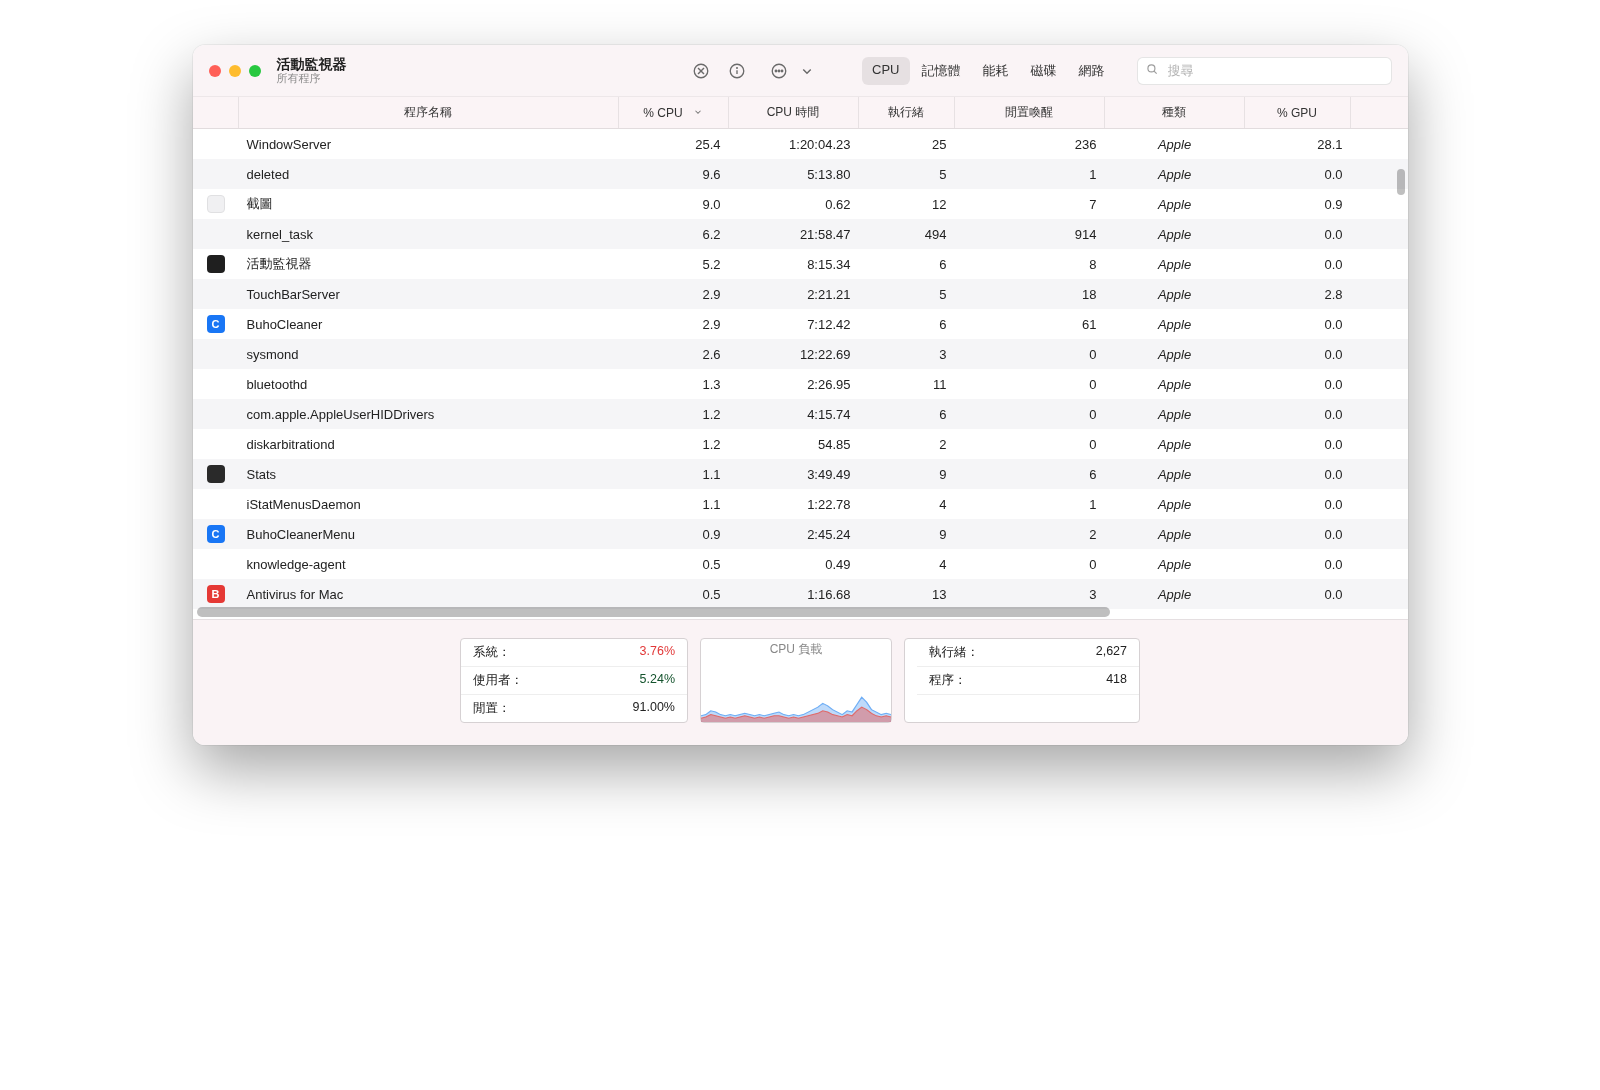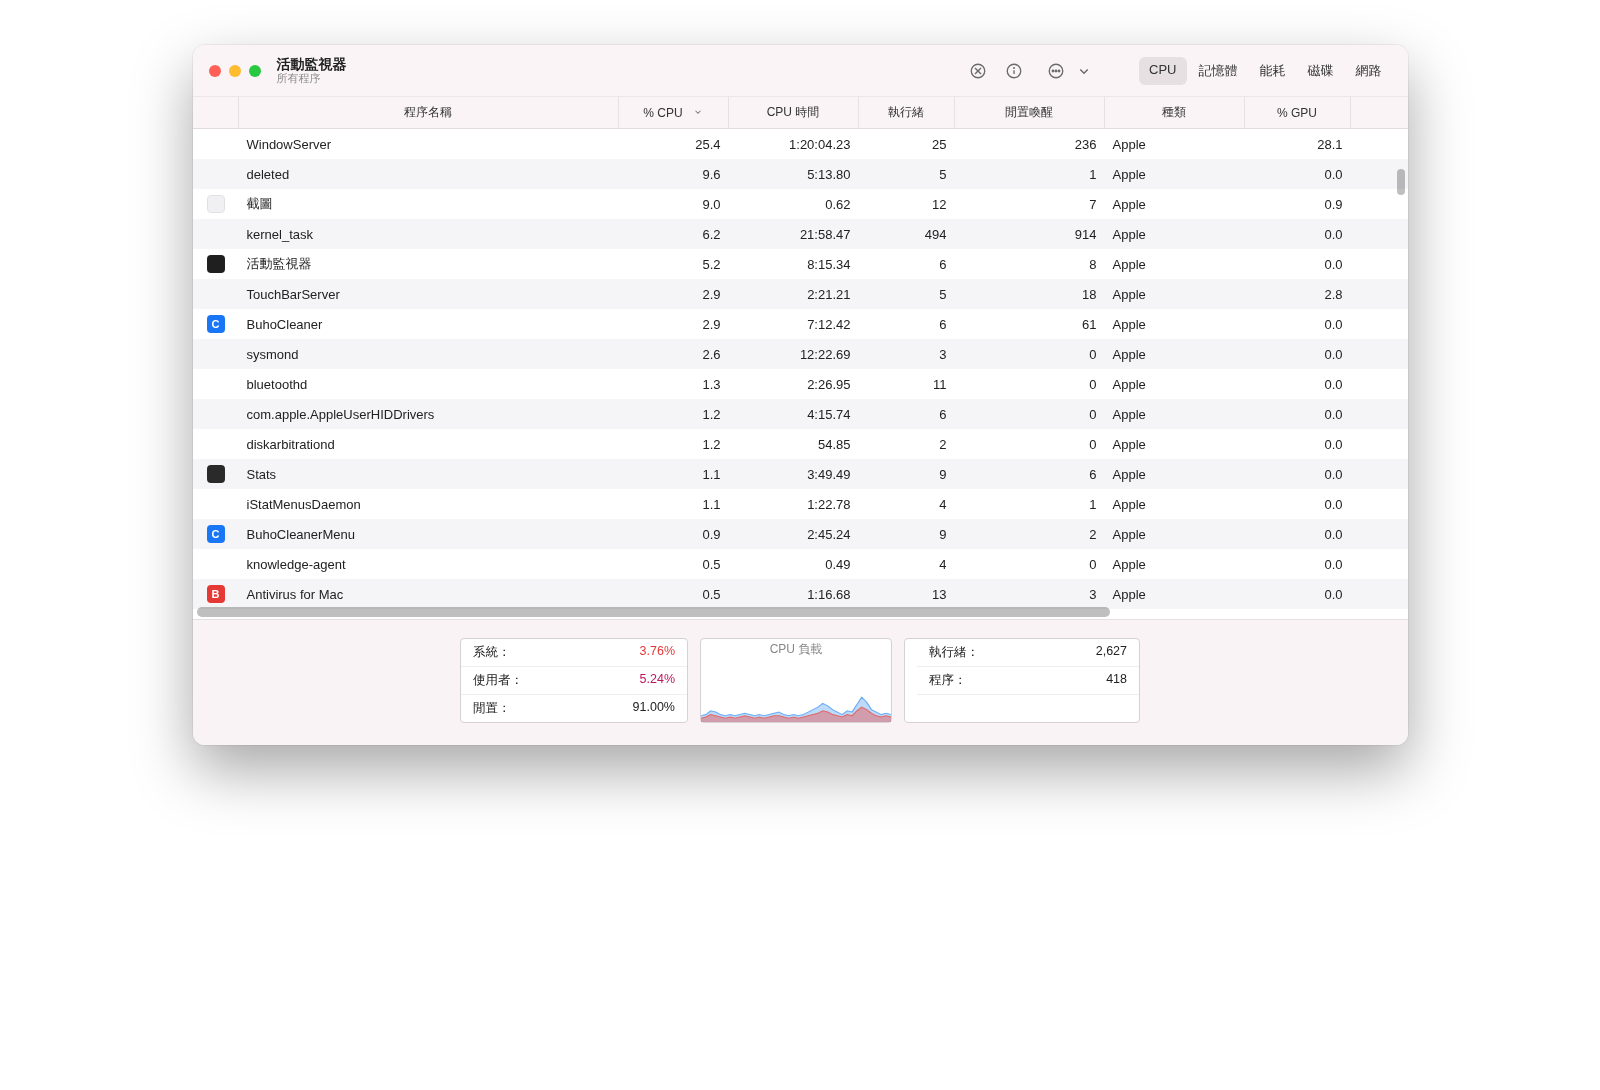--- a/index.html
+++ b/index.html
@@ -118,21 +118,21 @@
       grid-template-columns: 46px 380px 110px 130px 96px 150px 140px 106px;
       font-size: 13px;
       color: #222;
       height: 30px;
       align-items: center;
     }
     .row:nth-child(odd) { background: #fff; }
     .row:nth-child(even) { background: #f5f5f7; }
     .cell { padding: 0 8px; white-space: nowrap; overflow: hidden; text-overflow: ellipsis; }
     .cell.num { text-align: right; }
-    .cell.kind { text-align: left; }
+    .cell.kind { text-align: center; font-style: italic; }
     .icon-cell {
       display: flex; align-items: center; justify-content: center;
     }
     .app-icon-sq {
       width: 18px; height: 18px; border-radius: 4px;
     }
     .ic-screenshot { background: #f0f0f2; border: 1px solid #e0e0e2; }
     .ic-activity { background: #1f1f1f; }
     .ic-buho {
       background: #1976f5;
@@ -181,21 +181,21 @@
       color: #222;
     }
     .panel1 { width: 228px; }
     .panel1 .prow {
       display: flex; justify-content: space-between;
       padding: 5px 12px;
       border-bottom: 1px solid #eee;
     }
     .panel1 .prow:last-child { border-bottom: none; }
     .v-sys { color: #e23838; }
-    .v-user { color: #be185d; }
+    .v-user { color: #14532d; }
     .panel2 { width: 192px; display:flex; flex-direction:column;justify-content:flex-end; }
     .panel2 .plabel { text-align: center; color: #888; font-size: 12px; padding: 2px 0;}
     .panel2 .chart-area {
       flex: 1;
       position: relative;
     }
     .panel3 { width: 236px; padding-left: 12px; }
     .panel3 .prow {
       display: flex; justify-content: space-between;
       padding: 5px 12px;
@@ -251,20 +251,29 @@
             </svg>
         </div>
       </div>
       <div class="tabseg" id="tabseg">
           <div class="seg active">CPU</div>
           <div class="seg">記憶體</div>
           <div class="seg">能耗</div>
           <div class="seg">磁碟</div>
           <div class="seg">網路</div>
         </div>
+      <div class="search">
+        <span class="sicon">
+          <svg width="14" height="14" viewBox="0 0 24 24" fill="none" stroke="currentColor" stroke-width="2">
+              <circle cx="11" cy="11" r="6"></circle>
+              <line x1="20" y1="20" x2="15.5" y2="15.5"></line>
+            </svg>
+        </span>
+        <input type="text" placeholder="搜尋" style="">
+      </div>
     </div>
   </div>
 
   <div class="thead">
     <div class="th"></div>
     <div class="th center">
         <span>程序名稱</span>
       </div>
     <div class="th center">
       <span>% CPU</span>

